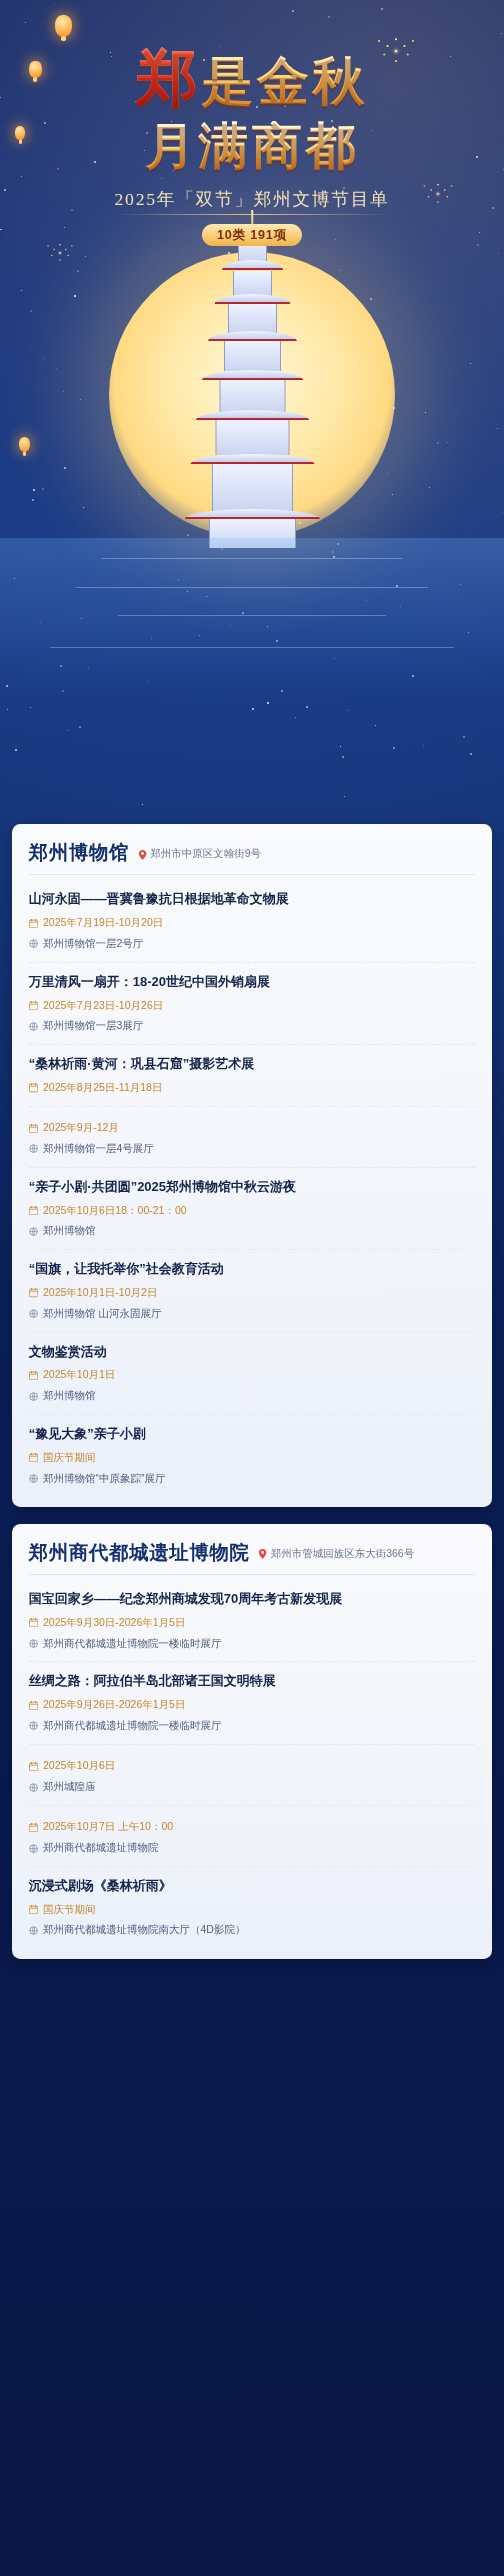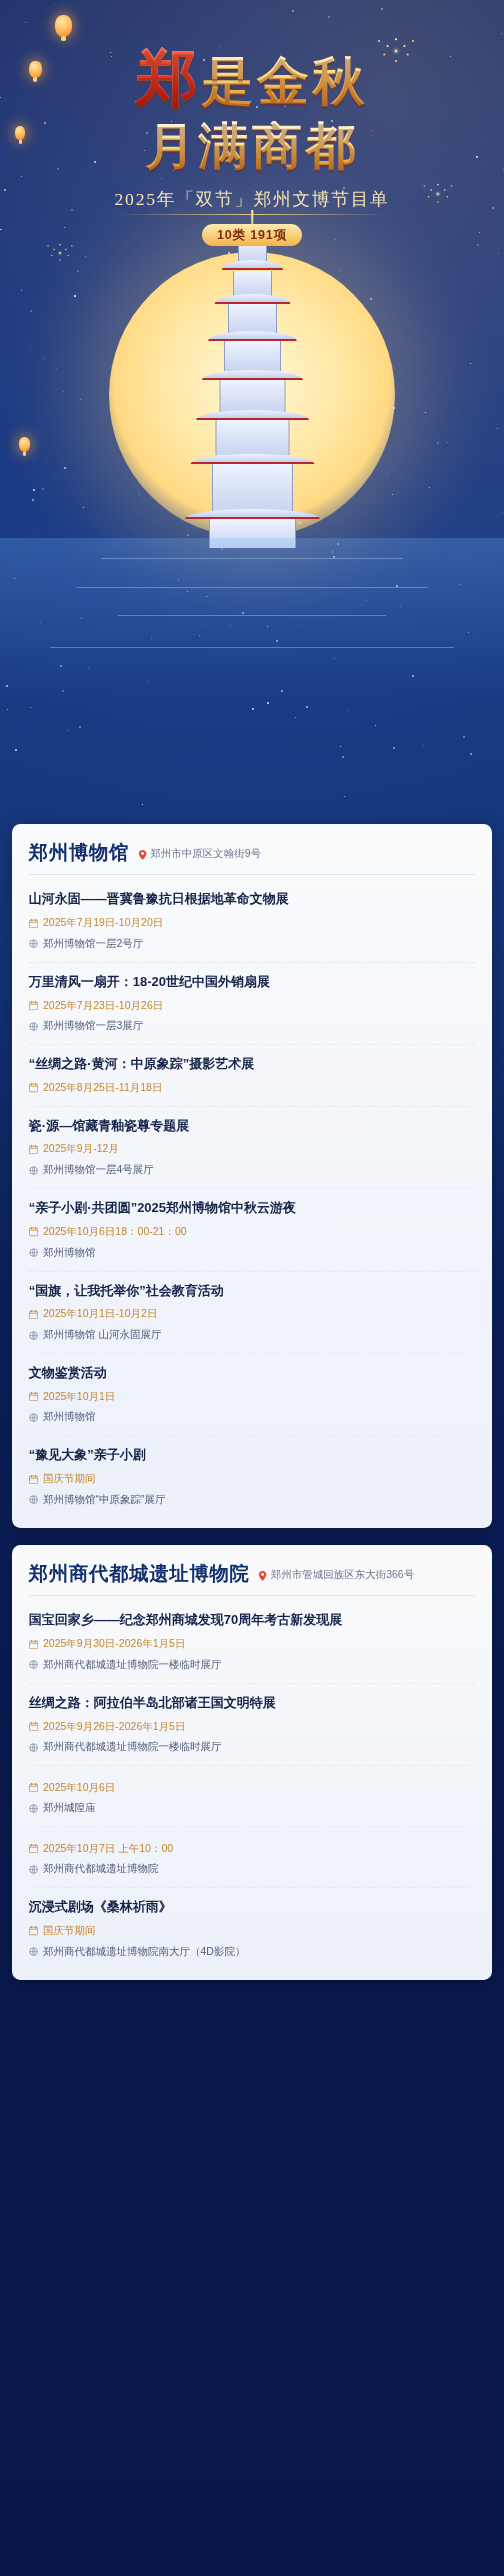--- a/index.html
+++ b/index.html
@@ -469,32 +469,31 @@
           </div>
           <div class="ev-row">
             <span class="ev-ico"><svg width="9.2" height="9.2" viewBox="0 0 12 12">
                 <circle cx="6" cy="6" r="5" fill="none" stroke="#7b8aa8" stroke-width="1"></circle>
                 <path d="M1.2 6h9.6M6 1.1c1.6 1.6 1.6 8.2 0 9.8M6 1.1C4.4 2.7 4.4 9.3 6 10.9" fill="none" stroke="#7b8aa8" stroke-width=".9"></path>
               </svg></span>
             <span class="ev-place">郑州博物馆一层3展厅</span>
           </div>
         </div>
         <div class="event">
-          <div class="ev-title">“丝绸之路·黄河：中原象踪”摄影艺术展</div>
+          <div class="ev-title">“桑林祈雨·黄河：巩县石窟”摄影艺术展</div>
           <div class="ev-row">
             <span class="ev-ico"><svg width="9.2" height="9.2" viewBox="0 0 12 12">
                 <rect x="0.5" y="1.5" width="11" height="10" rx="1.5" fill="none" stroke="#c3852a" stroke-width="1"></rect>
                 <path d="M0.5 4.2h11" stroke="#c3852a" stroke-width="1"></path>
                 <path d="M3.3 0.4v2M8.7 0.4v2" stroke="#c3852a" stroke-width="1.2" stroke-linecap="round"></path>
               </svg></span>
             <span class="ev-date">2025年8月25日-11月18日</span>
           </div>
         </div>
         <div class="event">
-          <div class="ev-title">瓷·源—馆藏青釉瓷尊专题展</div>
           <div class="ev-row">
             <span class="ev-ico"><svg width="9.2" height="9.2" viewBox="0 0 12 12">
                 <rect x="0.5" y="1.5" width="11" height="10" rx="1.5" fill="none" stroke="#c3852a" stroke-width="1"></rect>
                 <path d="M0.5 4.2h11" stroke="#c3852a" stroke-width="1"></path>
                 <path d="M3.3 0.4v2M8.7 0.4v2" stroke="#c3852a" stroke-width="1.2" stroke-linecap="round"></path>
               </svg></span>
             <span class="ev-date">2025年9月-12月</span>
           </div>
           <div class="ev-row">
             <span class="ev-ico"><svg width="9.2" height="9.2" viewBox="0 0 12 12">

